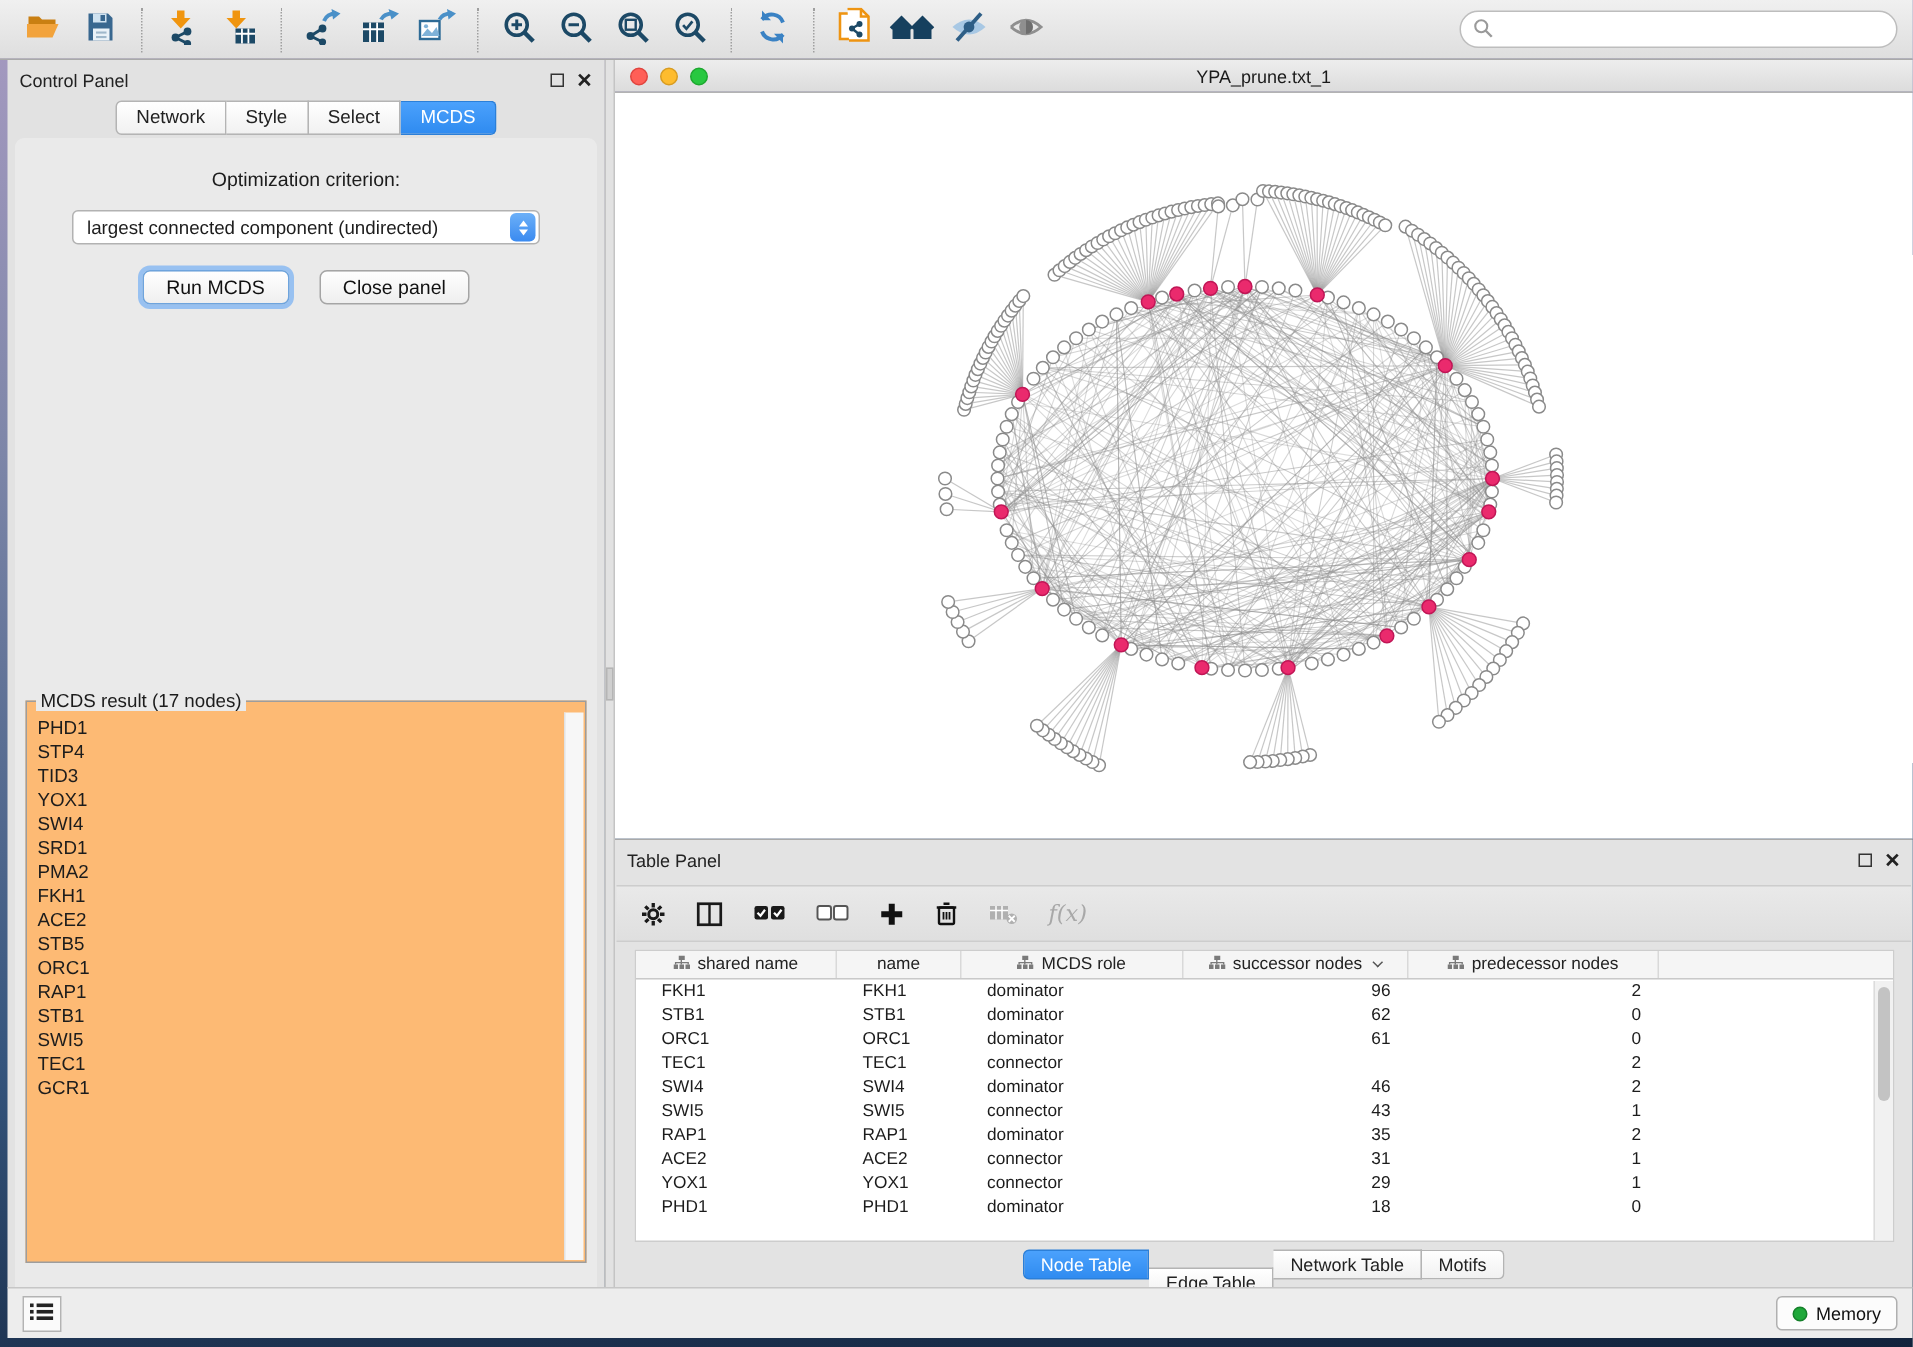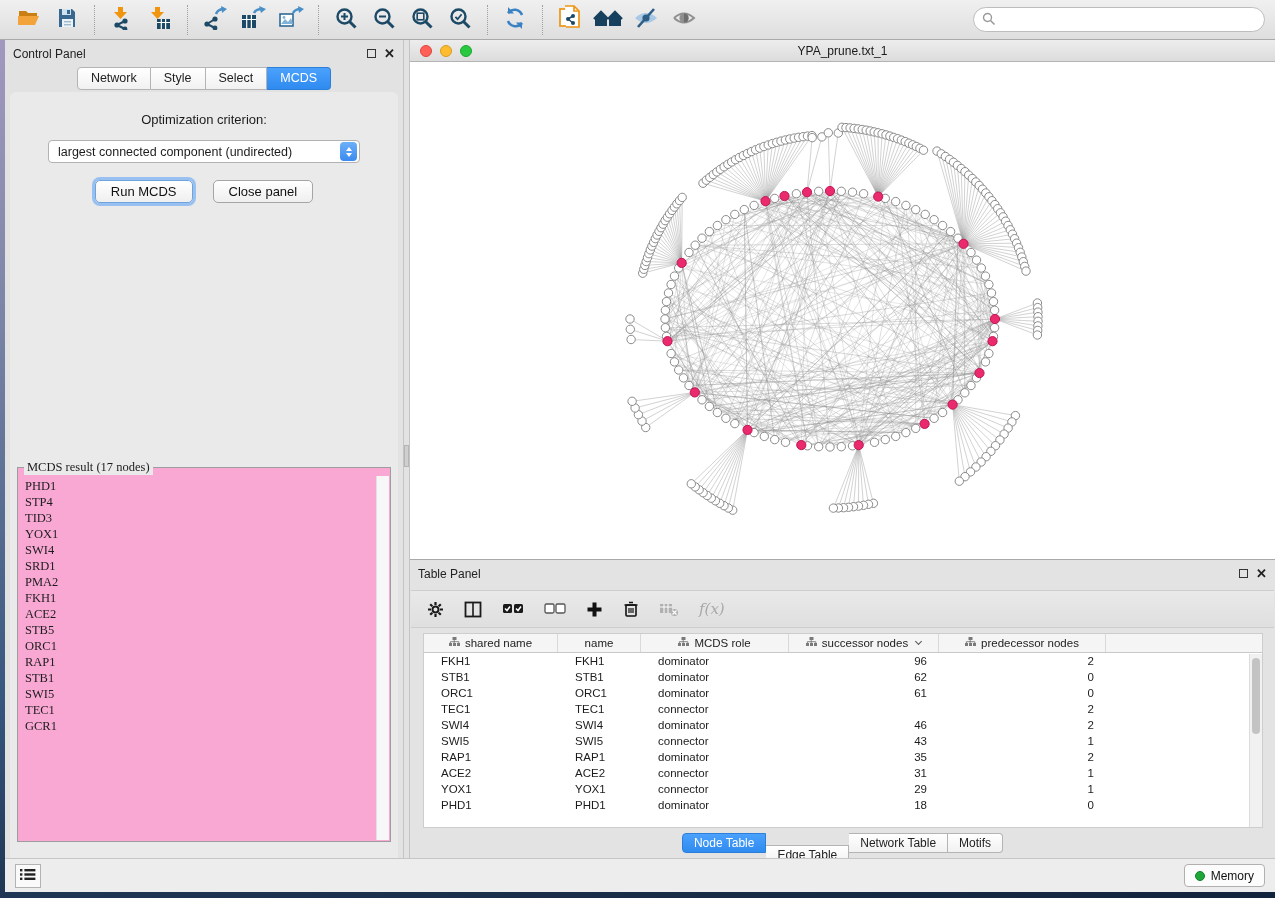--- a/index.html
+++ b/index.html
@@ -41,21 +41,21 @@
   .dd-stepper { width:17px; height:19px; margin-right:2px; border-radius:4px;
     background:linear-gradient(#6cb0f8,#3a8af0); display:flex; flex-direction:column;
     align-items:center; justify-content:center; gap:2px; }
   .dd-stepper .up { width:0; height:0; border-left:3.5px solid transparent; border-right:3.5px solid transparent; border-bottom:4px solid #fff; }
   .dd-stepper .dn { width:0; height:0; border-left:3.5px solid transparent; border-right:3.5px solid transparent; border-top:4px solid #fff; }
   .btn-row { display:flex; justify-content:center; gap:20px; margin-top:17px; }
   .pushbtn { font-family:"Liberation Sans",sans-serif; font-size:13px; color:#111;
     background:linear-gradient(#ffffff,#efefef); border:1px solid #a5a5a5; border-radius:5px; padding:3px 15px; }
   .pushbtn.focused { box-shadow:0 0 0 3px rgba(108,170,244,.65); border-color:#6ea4dd; }
   .result-box { position:absolute; left:7px; right:7px; top:368px; bottom:16px;
-    border:1px solid #9d9d9d; background:#f9a8d4;font-family:Liberation Serif, serif; }
+    border:1px solid #9d9d9d; background:#fdba74; }
   .result-box legend { margin-left:6px; padding:0 3px; font-size:12.5px; background:#eaeaea; }
   .result-list { position:absolute; left:0; top:0; right:15px; bottom:0; overflow:hidden; padding:3px 0 0 7px; }
   .result-list div { font-size:12.5px; line-height:16px; }
   .vtrack { position:absolute; right:1px; top:1px; bottom:1px; width:13px; background:#f7f7f7; border-left:1px solid #e2e2e2; }
 
   
   .v-divider { width:7px; background:#e2e2e2; position:relative; border-left:1px solid #c4c4c4; border-right:1px solid #c4c4c4; }
   .v-divider .handle { position:absolute; top:405px; left:0px; width:5px; height:22px; background:#cfcfcf; border:1px solid #b5b5b5; }
 
   

